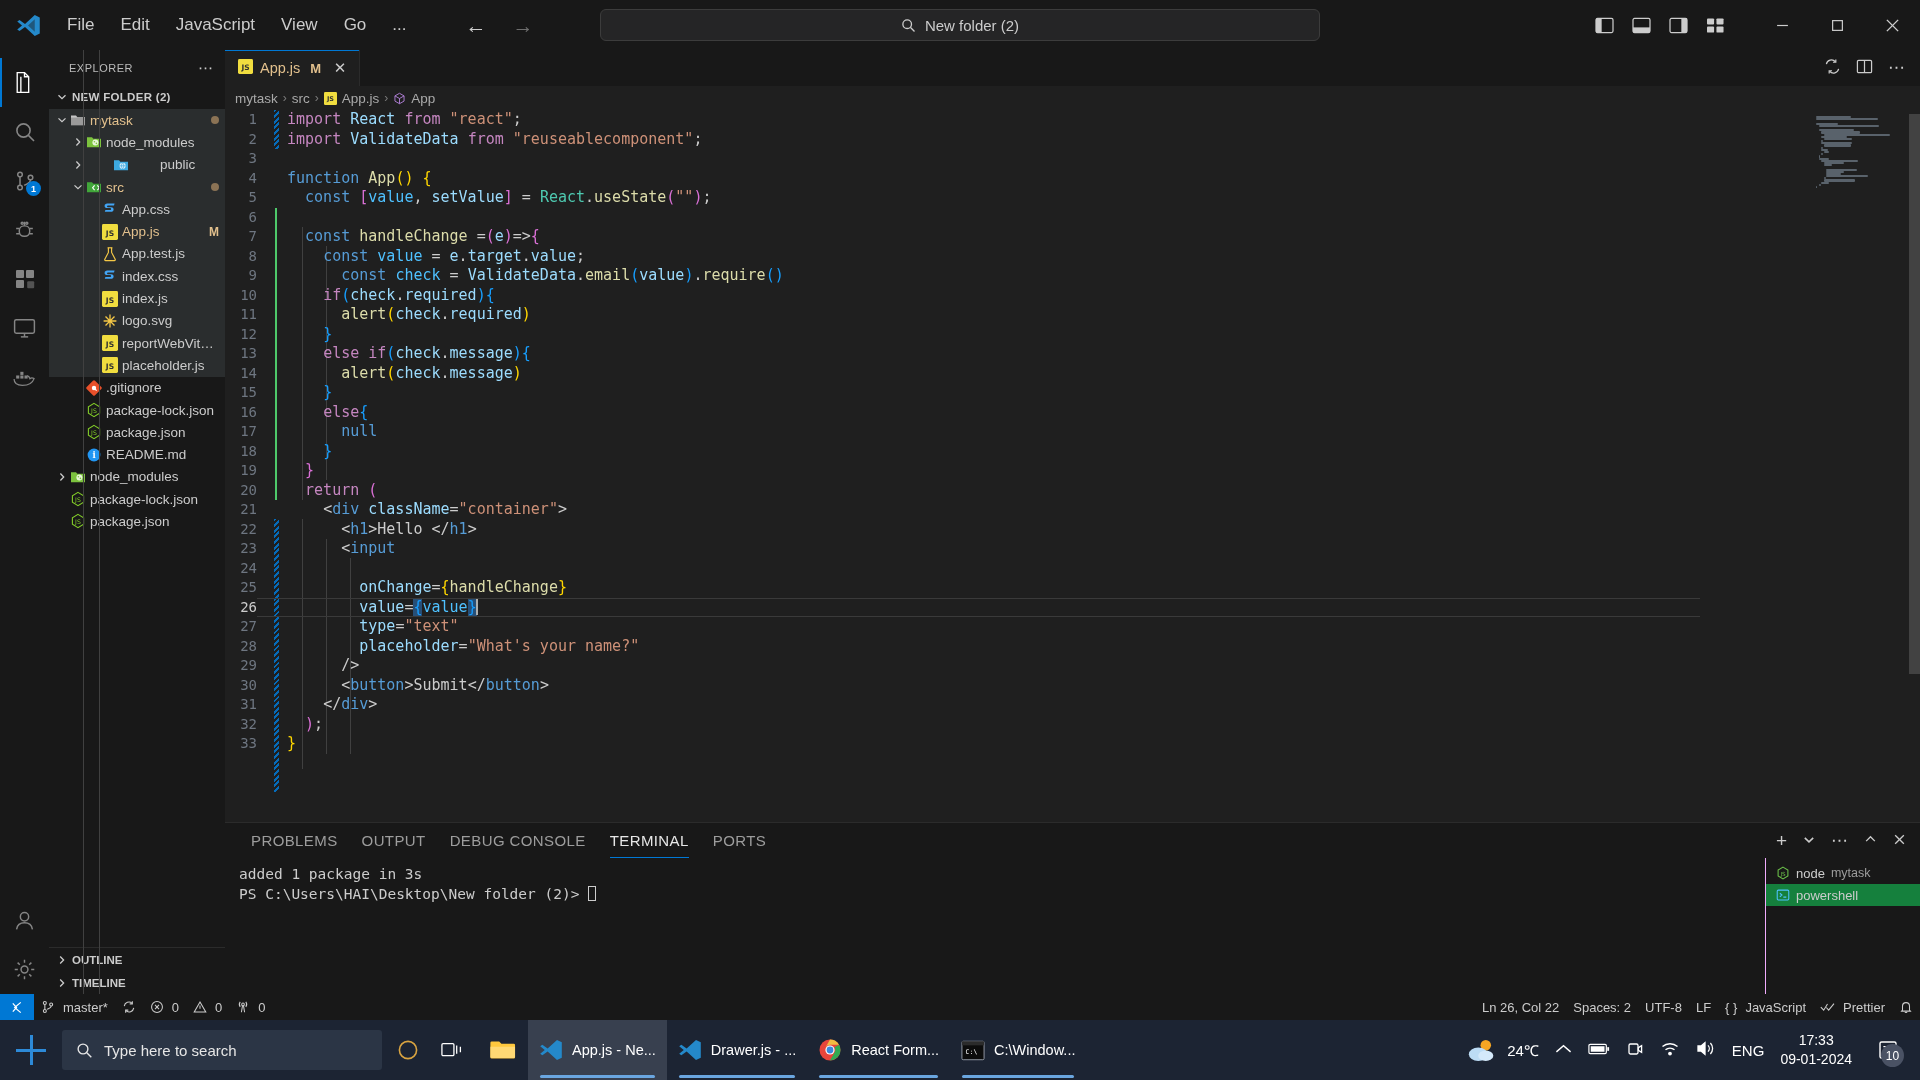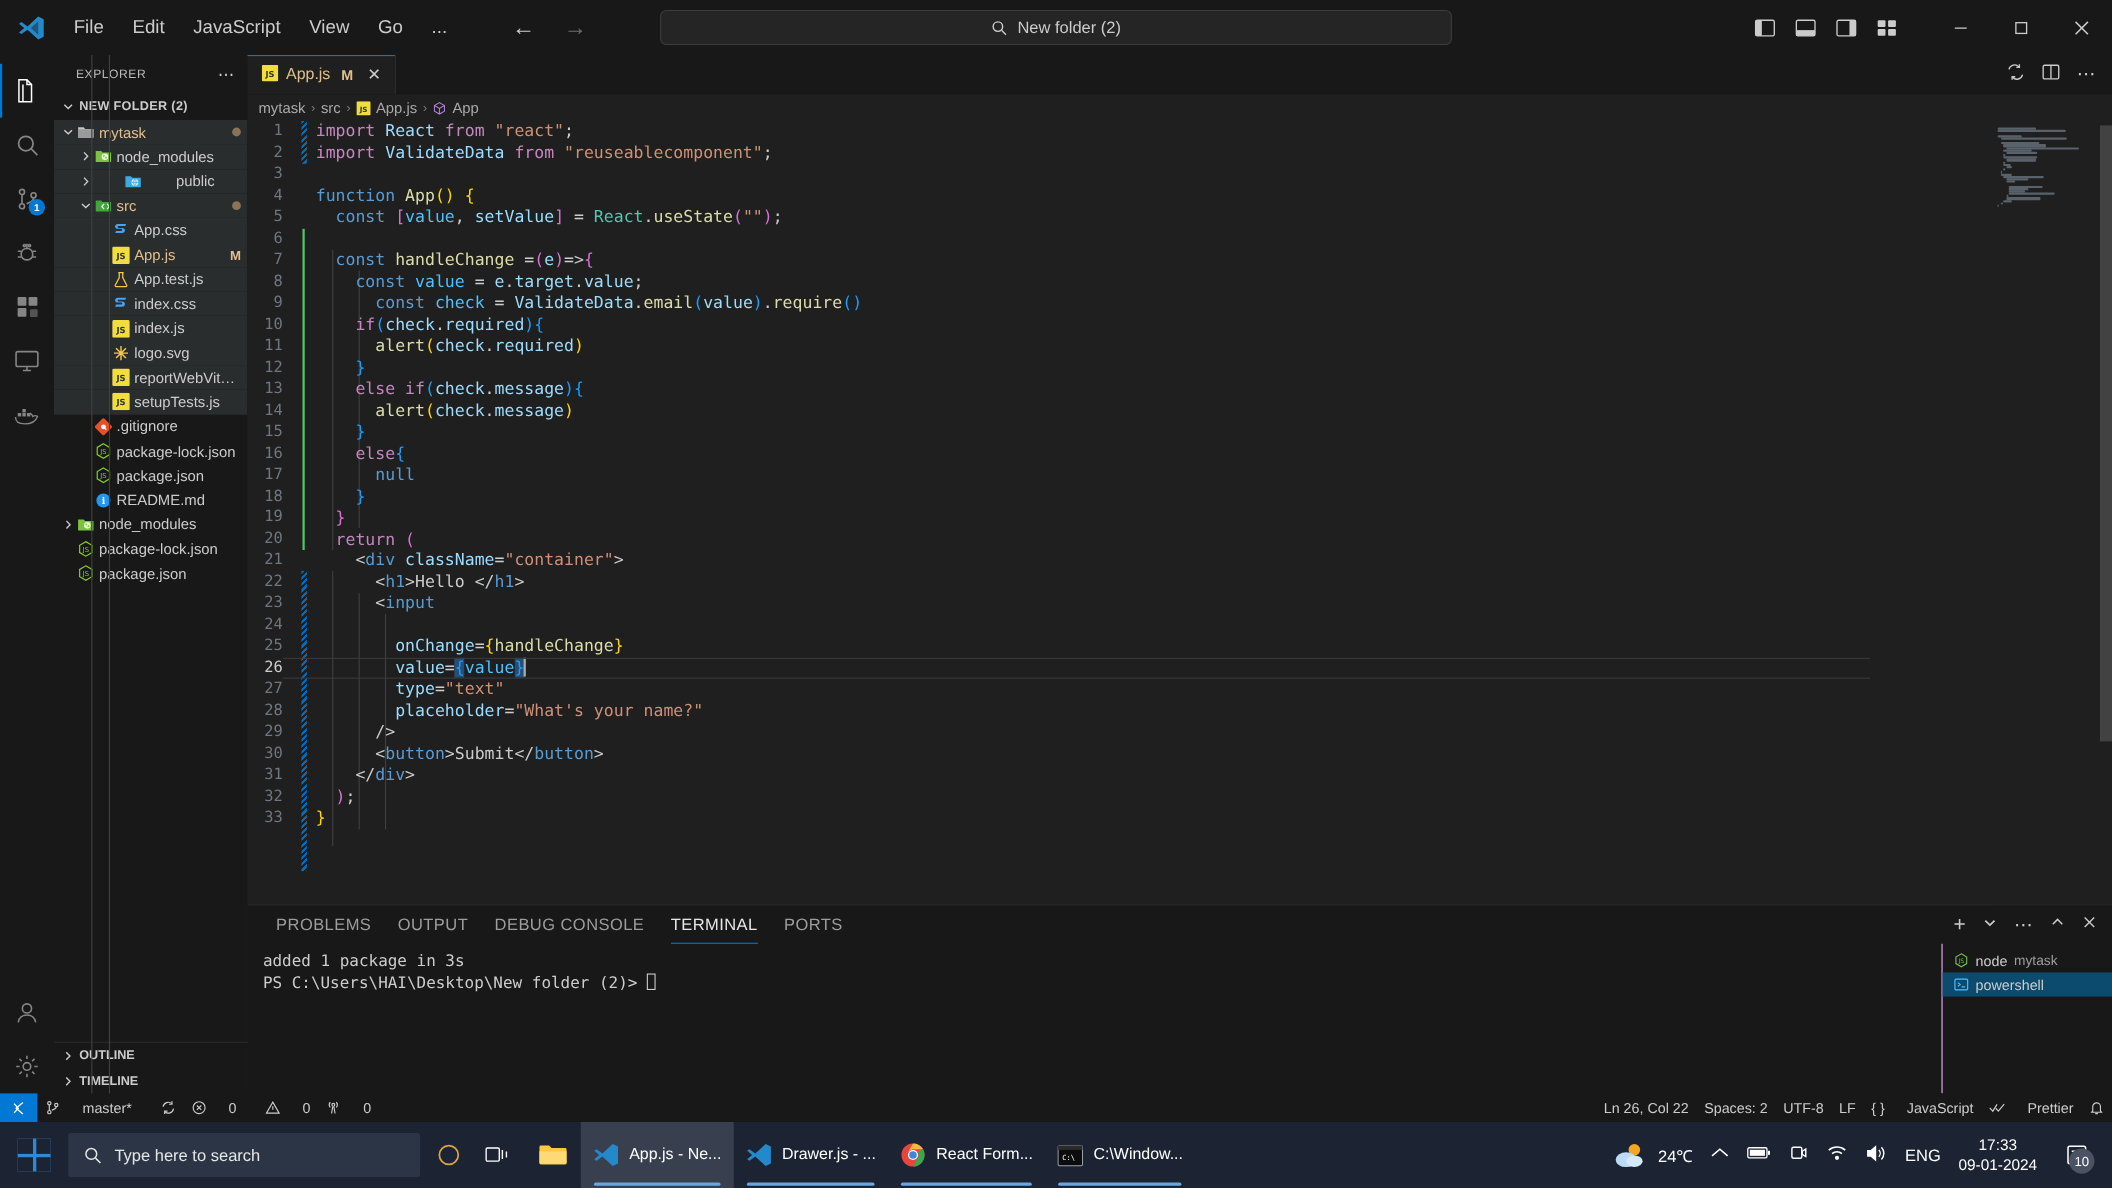--- a/index.html
+++ b/index.html
@@ -192,30 +192,30 @@
   .term {
     flex: 1; padding: 6px 0 0 14px; color: #cccccc;
     font-family: "DejaVu Sans Mono", monospace; font-size: 14.5px; line-height: 20px;
   }
   .term .cursorblk { display: inline-block; width: 8px; height: 15px; border: 1px solid #cccccc; vertical-align: -2px; }
   .term-side { width: 155px; flex: 0 0 155px; border-left: 1px solid #f0abfc; padding-top: 4px; margin-left: 44px; }
   .tsrow {
     height: 22px; display: flex; align-items: center; gap: 6px; padding-left: 10px;
     font-size: 13px; color: #cccccc;
   }
-  .tsrow.active { background: #0c4a6e; }
+  .tsrow.active { background: #15803d; }
   .tsrow .sub { color: #9d9d9d; font-size: 12.5px; }
 
   
   .statusbar {
     height: 26px; flex: 0 0 26px; background: #181818; display: flex; align-items: center;
     color: #cccccc; font-size: 13px;
   }
   .sb-remote { width: 34px; height: 26px; background: #0078d4; display: flex; align-items: center; justify-content: center; }
-  .sitem { display: flex; align-items: center; gap: 20px; padding: 0 7px; height: 26px; white-space: nowrap; }
+  .sitem { display: flex; align-items: center; gap: 8px; padding: 0 7px; height: 26px; white-space: nowrap; }
   .sright { margin-left: auto; display: flex; align-items: center; }
 
   
   .taskbar {
     height: 60px; flex: 0 0 60px; background: #1c2433; display: flex; align-items: center;
     color: #ffffff; font-size: 15px; position: relative;
   }
   .start { width: 62px; display: flex; align-items: center; justify-content: center; }
   .start-sq { width: 30px; height: 30px; background: #2d8ad8; display: grid;
     grid-template-columns: 1fr 1fr; grid-template-rows: 1fr 1fr; gap: 3px; padding: 0; }
@@ -542,21 +542,21 @@
             <span class="lbl">reportWebVital...</span>
           </div>
           <div class="row hl" style="padding-left: 38px;">
             <span class="chev"></span>
             <span class="ficon">
               <svg width="16" height="16" viewBox="0 0 16 16">
                 <rect width="16" height="16" rx="1.4" fill="#f1dd3f"></rect>
                 <text x="8" y="11.6" font-size="7.6" font-family="DejaVu Sans, sans-serif" font-weight="bold" fill="#323330" text-anchor="middle">JS</text>
               </svg>
             </span>
-            <span class="lbl">setupTests.js</span>
+            <span class="lbl">placeholder.js</span>
           </div>
           <div class="row" style="padding-left: 22px;">
             <span class="chev"></span>
             <span class="ficon">
               <svg width="16" height="16" viewBox="0 0 16 16">
                 <rect x="2.1" y="2.1" width="11.8" height="11.8" rx="1.5" transform="rotate(45 8 8)" fill="#e8502a"></rect>
                 <circle cx="8" cy="8" r="2.2" fill="#ffffff"></circle>
                 <path d="M8 8l2.6 2.6" stroke="#ffffff" stroke-width="1.3"></path>
               </svg>
             </span>

